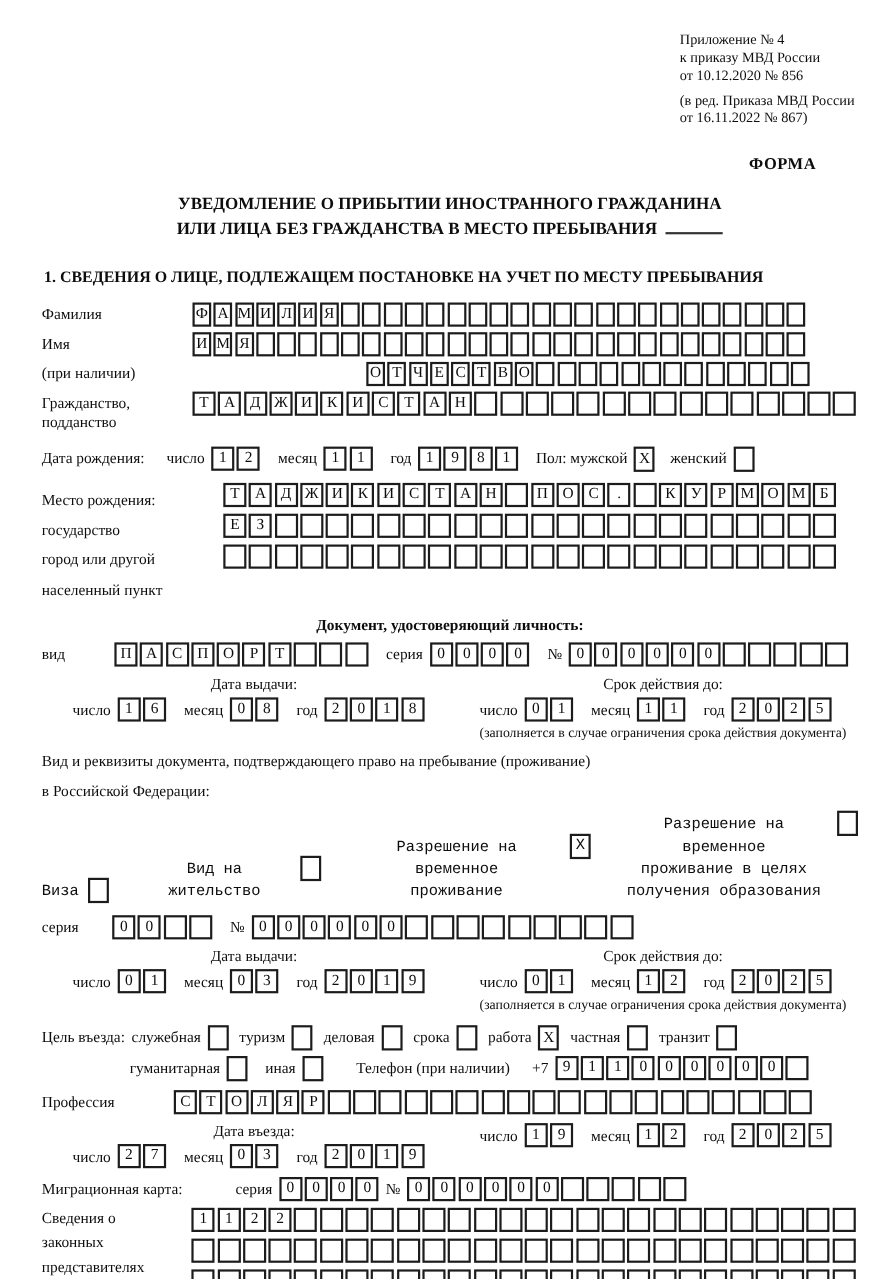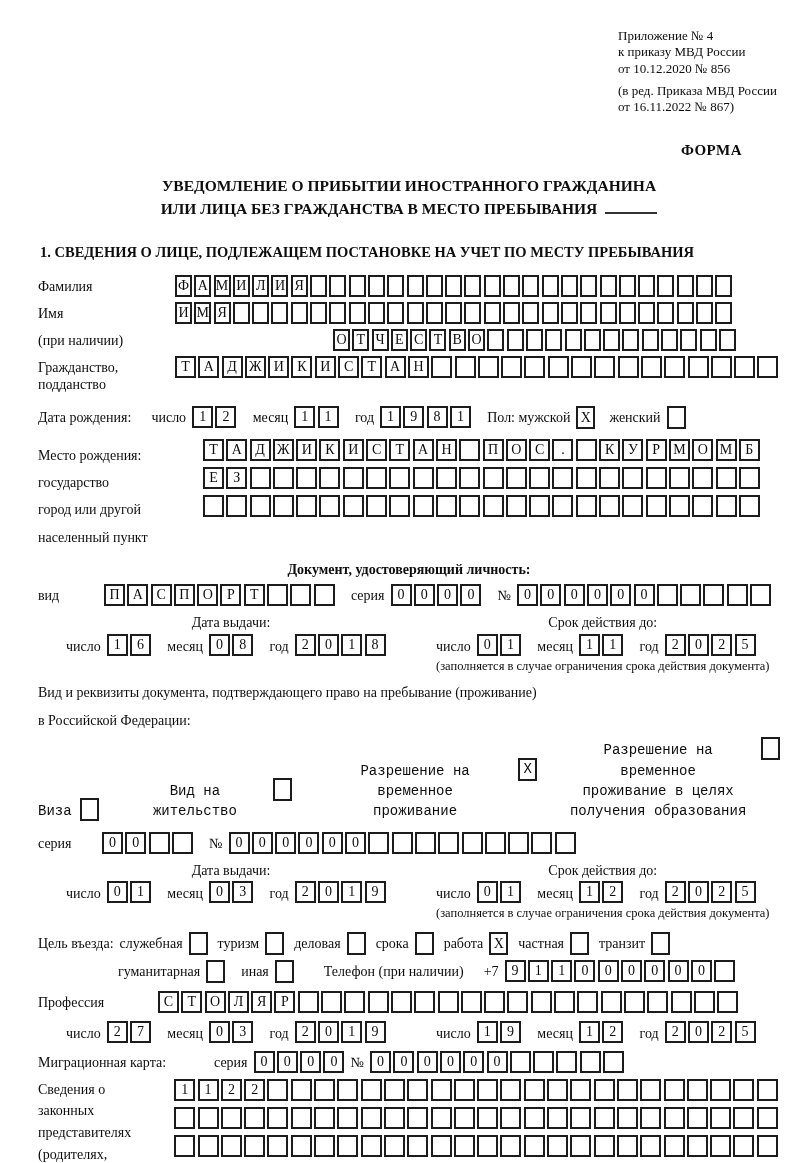--- a/index.html
+++ b/index.html
@@ -609,20 +609,21 @@
         <span class="cell"></span>
         <span class="cell"></span>
         <span class="cell"></span>
         <span class="cell"></span>
         <span class="cell"></span>
       </div>
   </div>
 
   <div class="dates-row">
     <div class="date-group dates-left">
+      <div class="dg-head">Дата въезда:</div>
       <div class="dg-line">
         <span class="mlab">число</span>
         <div class="cells wide">
             <span class="cell">2</span>
             <span class="cell">7</span>
           </div>
         <span class="mlab2">месяц</span>
         <div class="cells wide">
             <span class="cell">0</span>
             <span class="cell">3</span>

